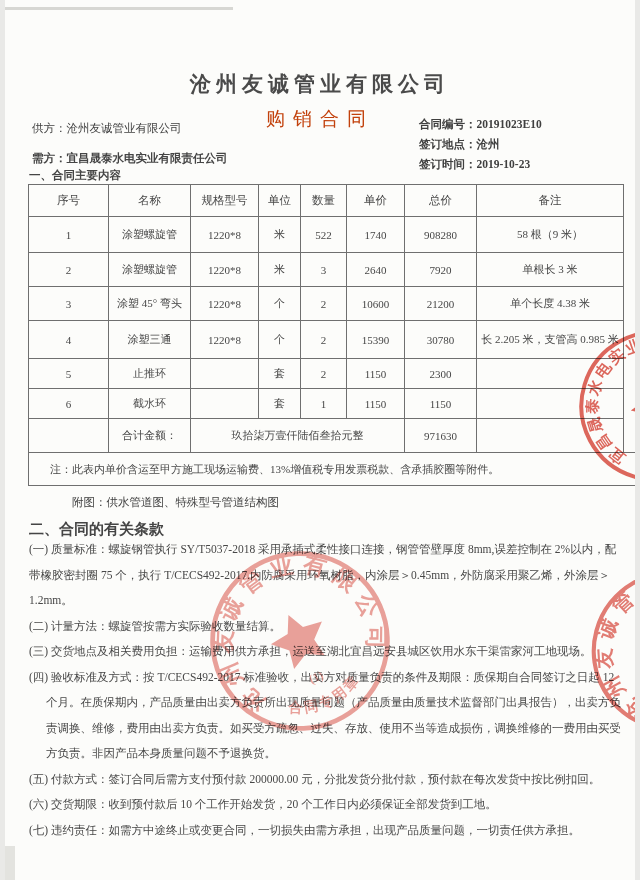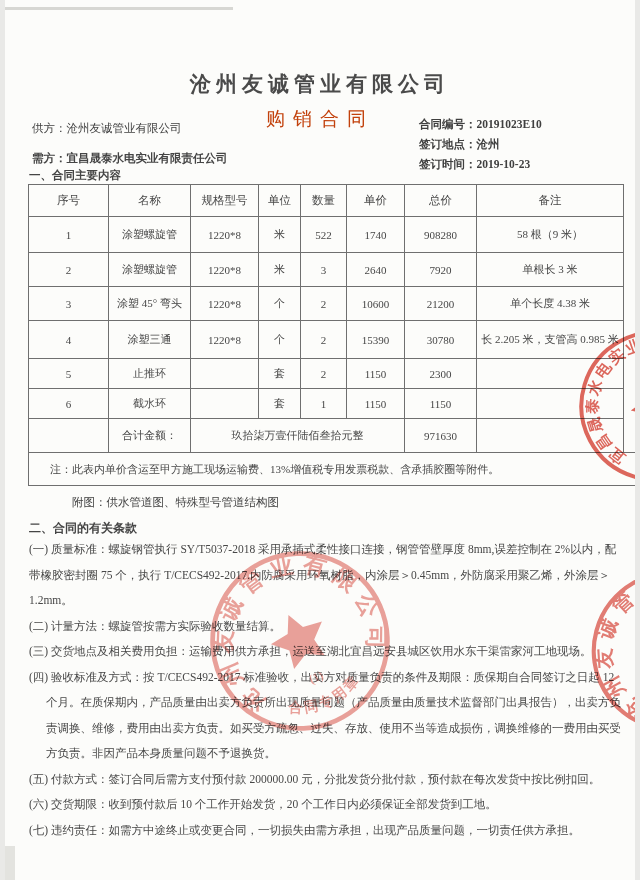--- a/index.html
+++ b/index.html
@@ -37,21 +37,21 @@
   tr.h-r0{height:36px;} tr.h-r1{height:34px;} tr.h-r2{height:34px;}
   tr.h-r3{height:38px;} tr.h-r4{height:30px;} tr.h-r5{height:30px;}
   tr.h-total{height:34px;}
 
   .note-box{
     position:absolute;top:452px;left:23px;width:585px;height:32px;
     border:1px solid #6f6f6f;font-size:11px;color:#474747;
     display:flex;align-items:center;padding:0 21px;background:transparent;
   }
   .attachment-line{position:absolute;top:495px;left:24px;font-size:11.5px;margin-left:43px;}
-  .sec2-title{position:absolute;top:520px;left:24px;font-size:12px;font-weight:600;color:#454545;}
+  .sec2-title{position:absolute;top:520px;left:24px;font-size:15px;font-weight:600;color:#454545;}
   .clauses{position:absolute;top:537px;left:24px;width:596px;font-size:11.5px;
     line-height:25.5px;color:#474747;}
   .clauses p{margin:0;}
   .clauses p.hang{padding-left:17px;text-indent:-17px;}
 
   .stamp{position:absolute;mix-blend-mode:multiply;pointer-events:none;}
   .stamp svg{display:block;}
   .stamp text{font-family:"Liberation Serif","DejaVu Serif",serif;font-weight:700;}
   #stamp-buyer{left:570px;top:326px;opacity:.82;transform:rotate(-28deg);}
   #stamp-supplier-center{left:200px;top:546px;opacity:.5;transform:rotate(-24deg);}

